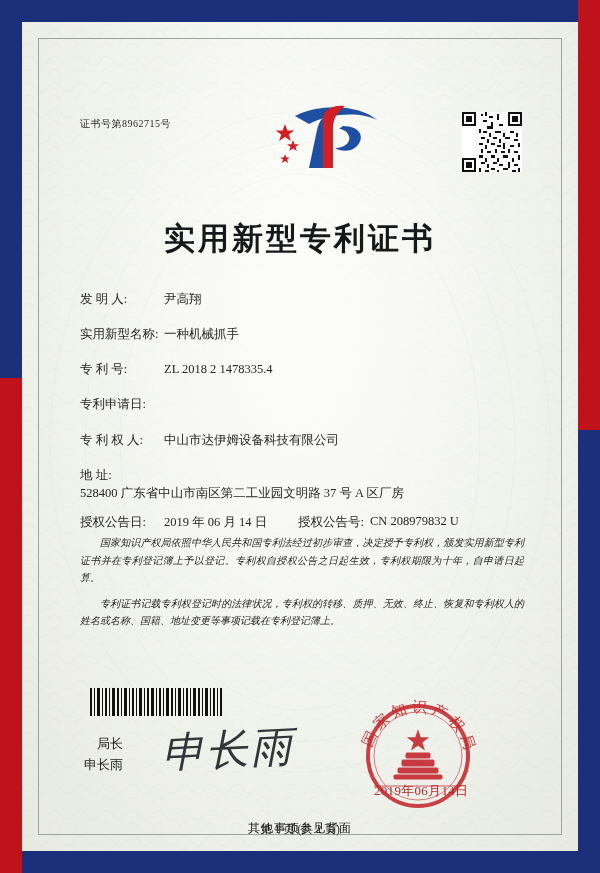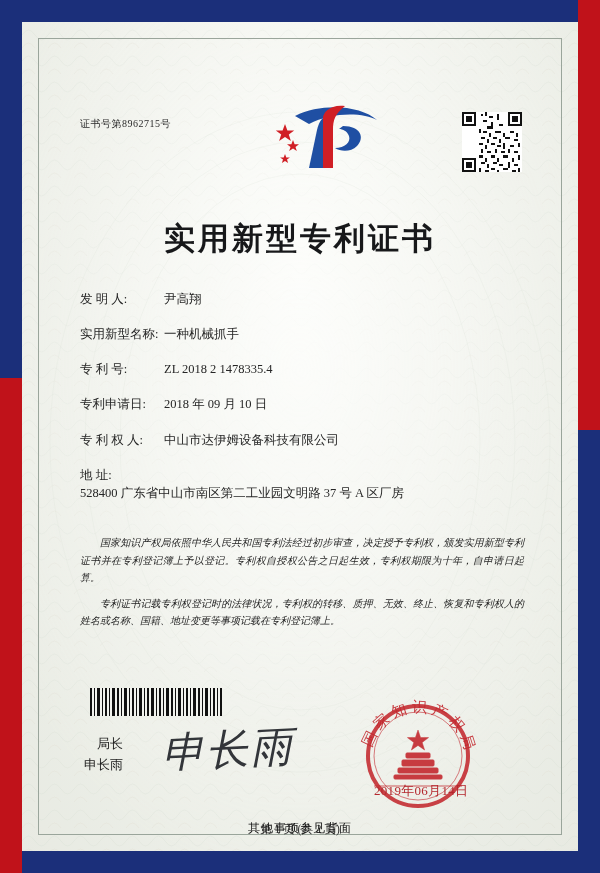--- a/index.html
+++ b/index.html
@@ -371,29 +371,38 @@
       <div class="row">
         <span class="lbl">实用新型名称:</span>
         <span class="val">一种机械抓手</span>
       </div>
       <div class="row">
         <span class="lbl">专 利 号:</span>
         <span class="val">ZL 2018 2 1478335.4</span>
       </div>
       <div class="row">
         <span class="lbl">专利申请日:</span>
-        <span class="val">2018 年 09 月 10 日</span>
       </div>
       <div class="row">
         <span class="lbl">专 利 权 人:</span>
         <span class="val">中山市达伊姆设备科技有限公司</span>
       </div>
       <div class="row tight">
         <span class="lbl">地 址:</span>
         <span class="val">528400 广东省中山市南区第二工业园文明路 37 号 A 区厂房</span>
+      </div>
+      <div class="grant-row" style="margin-top:12px;">
+        <span class="seg1">
+          <span class="lbl">授权公告日:</span>
+          <span>2019 年 06 月 14 日</span>
+        </span>
+        <span class="seg2">
+          <span class="lbl2">授权公告号:</span>
+          <span>CN 208979832 U</span>
+        </span>
       </div>
     </div>
 
     <div class="body-text">
       <p>国家知识产权局依照中华人民共和国专利法经过初步审查，决定授予专利权，颁发实用新型专利证书并在专利登记簿上予以登记。专利权自授权公告之日起生效，专利权期限为十年，自申请日起算。</p>
       <p>专利证书记载专利权登记时的法律状况，专利权的转移、质押、无效、终止、恢复和专利权人的姓名或名称、国籍、地址变更等事项记载在专利登记簿上。</p>
     </div>
 
     <svg class="barcode" viewBox="0 0 132 28" shape-rendering="crispEdges">
       <rect width="132" height="28" fill="#f2f3ee"></rect>

